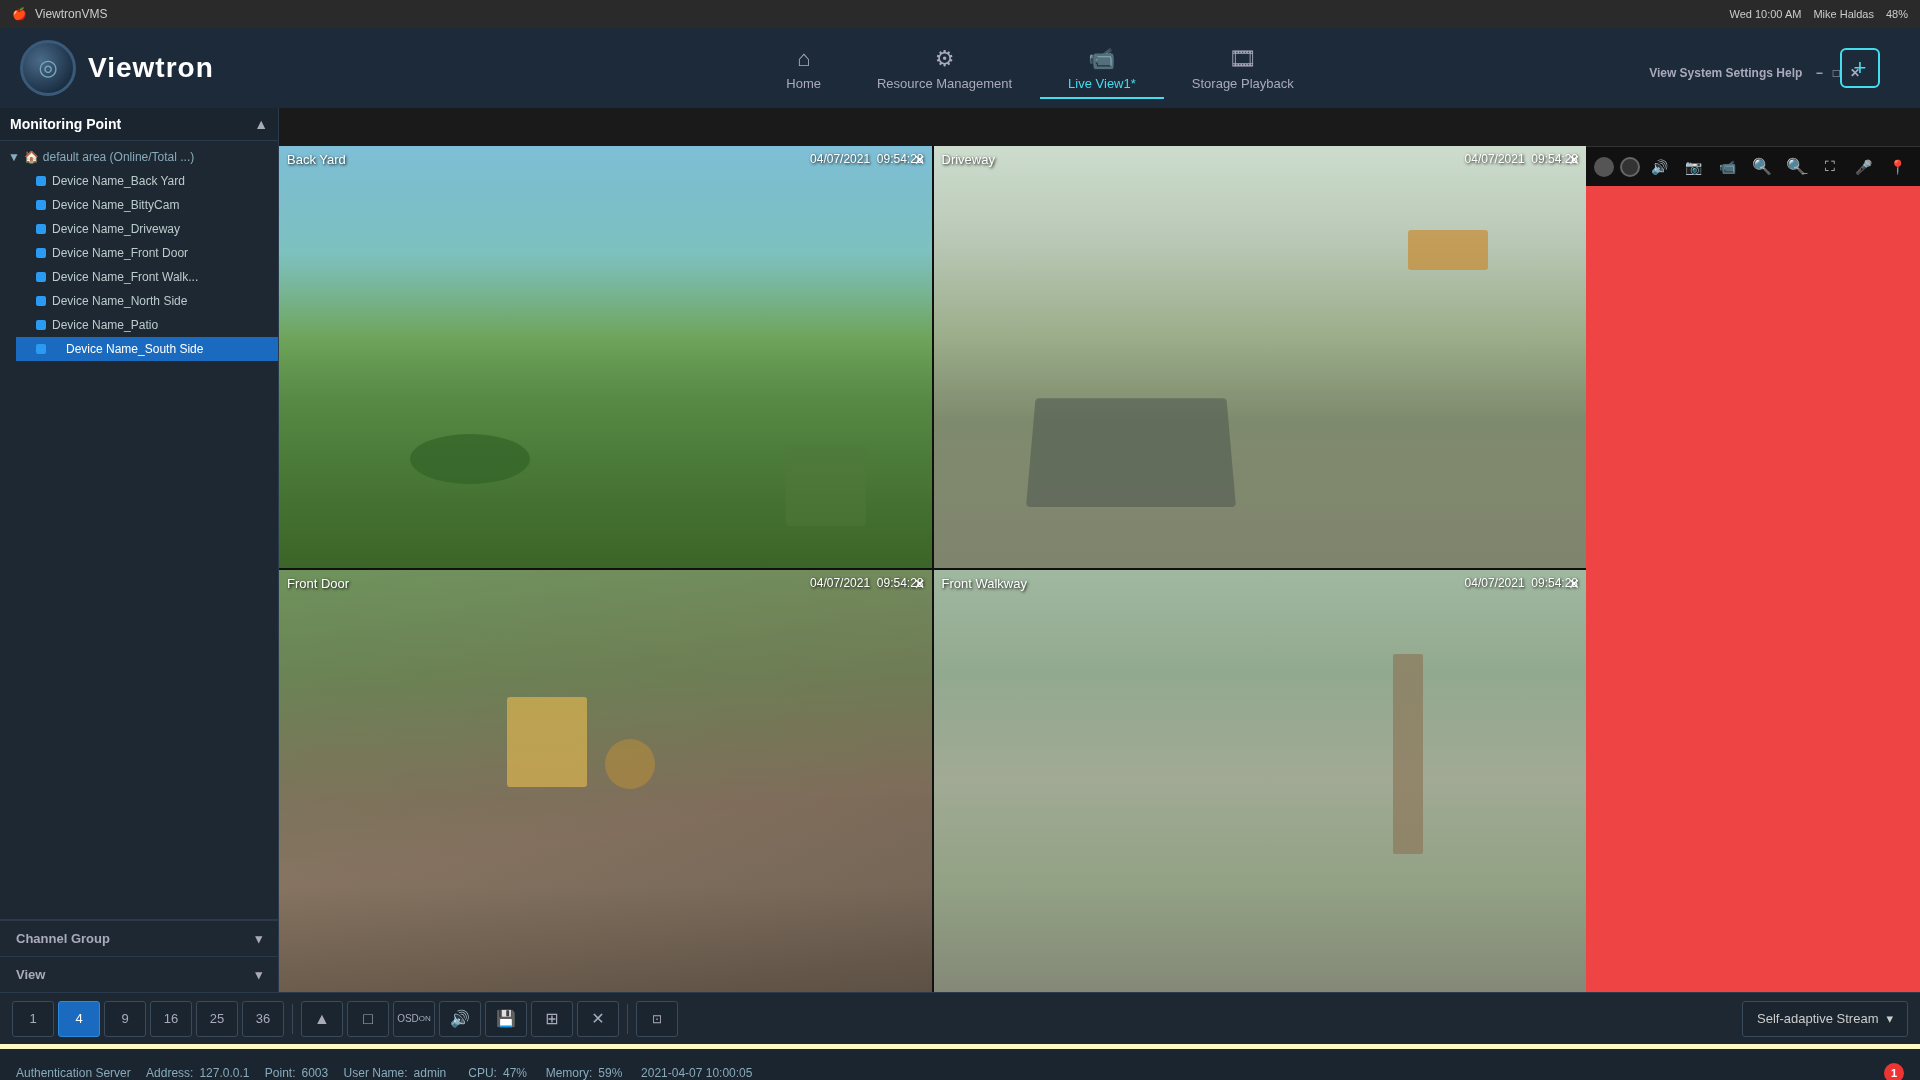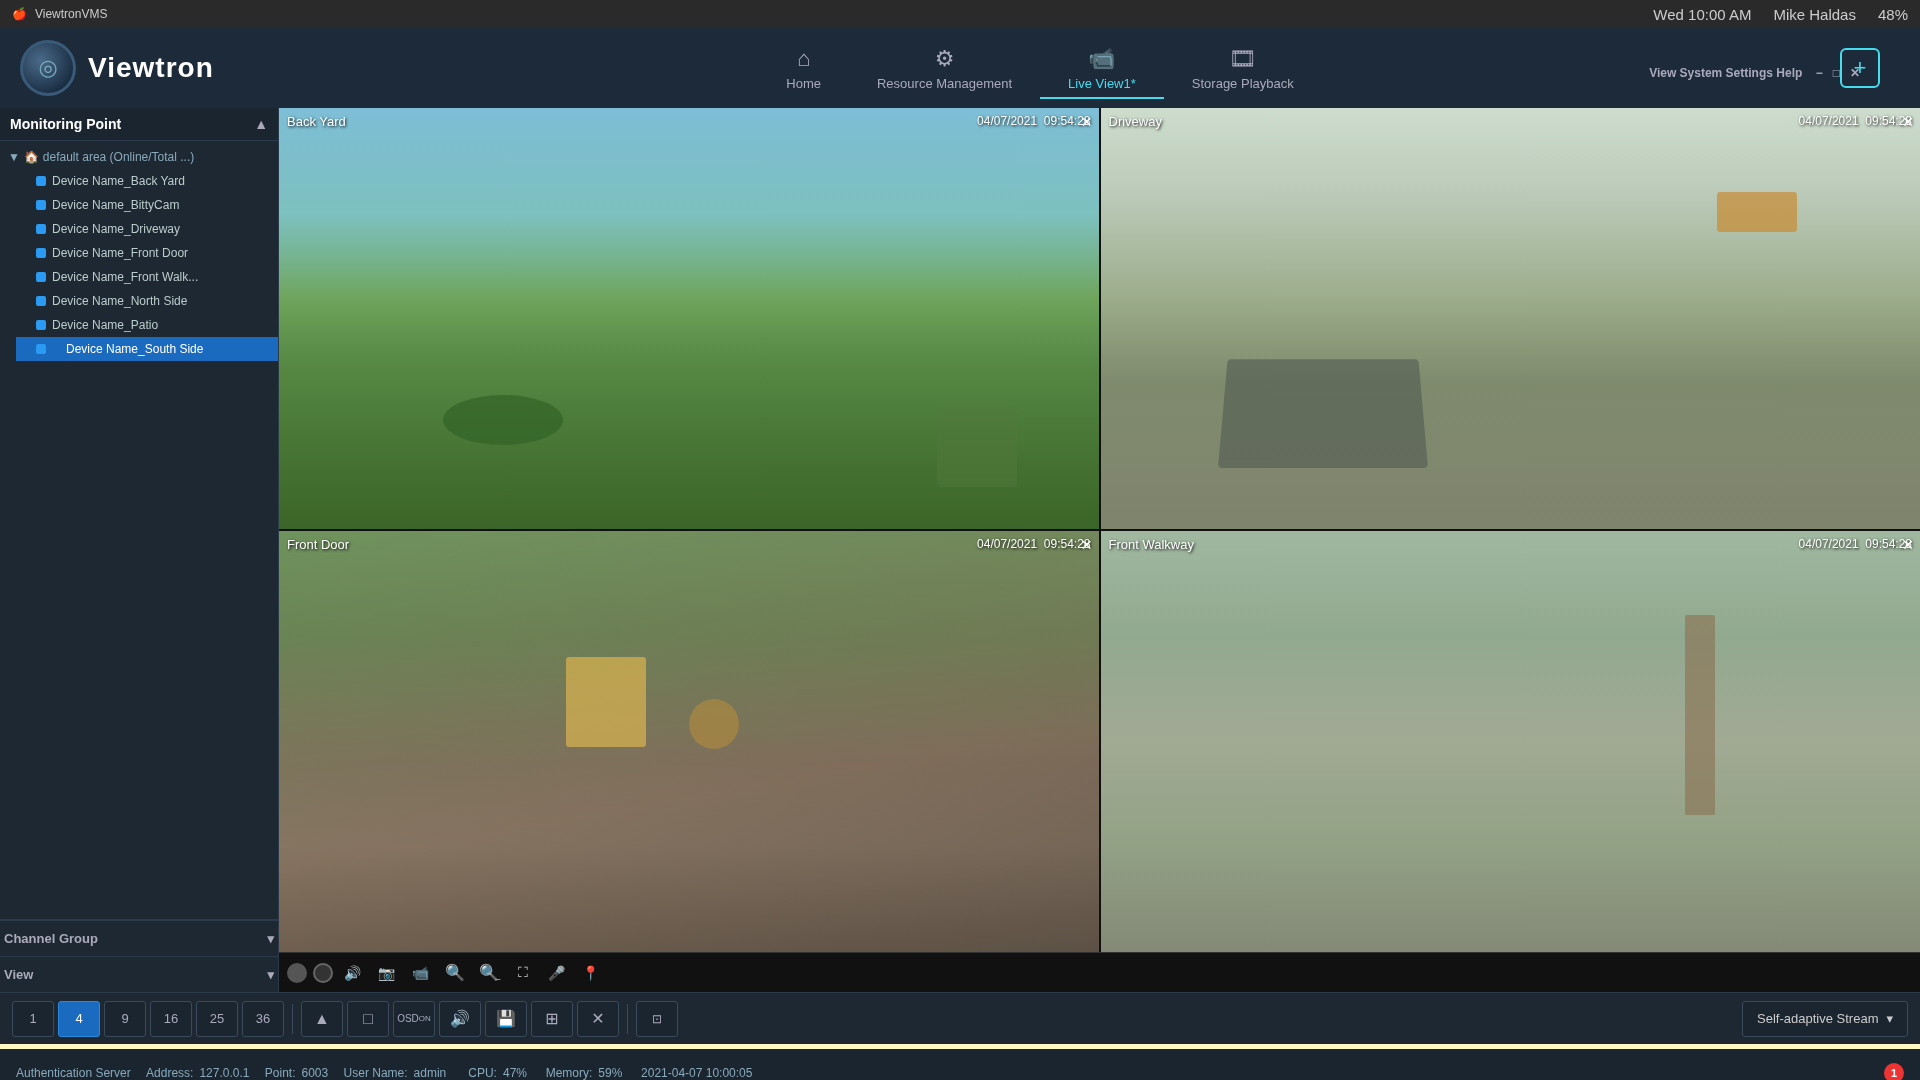--- a/index.html
+++ b/index.html
@@ -5,21 +5,21 @@
     * { margin: 0; padding: 0; box-sizing: border-box; }
     body { width: 1920px; height: 1080px; overflow: hidden; font-family: -apple-system, BlinkMacSystemFont, 'Segoe UI', sans-serif; background: #1a1a1a; }
 
     
     .mac-bar {
       width: 100%; height: 28px; background: #2a2a2a;
       display: flex; align-items: center; justify-content: space-between;
       padding: 0 12px; color: #ccc; font-size: 12px;
     }
     .mac-bar-left { display: flex; align-items: center; gap: 8px; }
-    .mac-bar-right { display: flex; align-items: center; gap: 22px; font-size: 15px; }
+    .mac-bar-right { display: flex; align-items: center; gap: 12px; font-size: 11px; }
 
     
     .app-titlebar {
       width: 100%; height: 80px; background: #1c2a3a;
       display: flex; align-items: center;
     }
     .app-logo { display: flex; align-items: center; padding: 0 20px; gap: 12px; min-width: 240px; }
     .logo-icon { width: 56px; height: 56px; border-radius: 50%; background: radial-gradient(circle at 35% 35%, #4a6a8a, #0a1a2a); border: 3px solid #3a5a7a; display: flex; align-items: center; justify-content: center; color: #7ab; font-size: 22px; }
     .logo-text { color: white; font-size: 28px; font-weight: 600; letter-spacing: 1px; }
 
@@ -45,24 +45,24 @@
     .sidebar-search { padding: 6px 8px; background: #1a2530; border-bottom: 1px solid #2a3a4a; }
     .sidebar-search input { width: 100%; padding: 4px 8px; background: #0f1820; border: 1px solid #3a4a5a; border-radius: 3px; color: #ccc; font-size: 12px; outline: none; }
 
     .sidebar-tree { flex: 1; overflow-y: auto; padding: 4px 0; }
     .tree-root { display: flex; align-items: center; padding: 5px 8px; color: #8ab; font-size: 12px; cursor: pointer; gap: 4px; }
     .tree-item { display: flex; align-items: center; padding: 5px 8px 5px 20px; color: #bcc; font-size: 12px; cursor: pointer; gap: 6px; margin-left: 16px; }
     .tree-item.selected { background: #1a6abf; color: white; gap: 20px; }
     .cam-dot { width: 10px; height: 10px; border-radius: 2px; background: #2a9af3; flex-shrink: 0; }
 
     .sidebar-bottom-section { border-top: 1px solid #2a3a4a; }
-    .sidebar-bottom-item { display: flex; align-items: center; justify-content: space-between; padding: 10px 4px; color: #aab; font-size: 13px; font-weight: 600; cursor: pointer; border-top: 1px solid #2a3a4a; }
-
-    
-    .video-area { flex: 1; display: flex; flex-direction: column; background: #bef264; }
+    .sidebar-bottom-item { display: flex; align-items: center; justify-content: space-between; padding: 10px 16px; color: #aab; font-size: 13px; font-weight: 600; cursor: pointer; border-top: 1px solid #2a3a4a; }
+
+    
+    .video-area { flex: 1; display: flex; flex-direction: row; background: #ef4444; margin-top: 38px; }
     .video-grid { flex: 1; display: grid; grid-template-columns: 1fr 1fr; grid-template-rows: 1fr 1fr; gap: 2px; background: #111; }
     .video-cell { position: relative; background: #0a1a0a; overflow: hidden; }
     .video-overlay-text { position: absolute; top: 6px; left: 8px; color: white; font-size: 13px; text-shadow: 1px 1px 3px black; z-index: 2; }
     .video-overlay-time { position: absolute; top: 6px; right: 8px; color: white; font-size: 12px; text-shadow: 1px 1px 3px black; z-index: 2; }
 
     
     .video-controls { height: 40px; background: #111; border-top: 1px solid #333; display: flex; align-items: center; padding: 0 8px; gap: 6px; }
     .ctrl-btn { width: 28px; height: 28px; border-radius: 50%; display: flex; align-items: center; justify-content: center; color: #ccc; font-size: 14px; cursor: pointer; }
 
     

